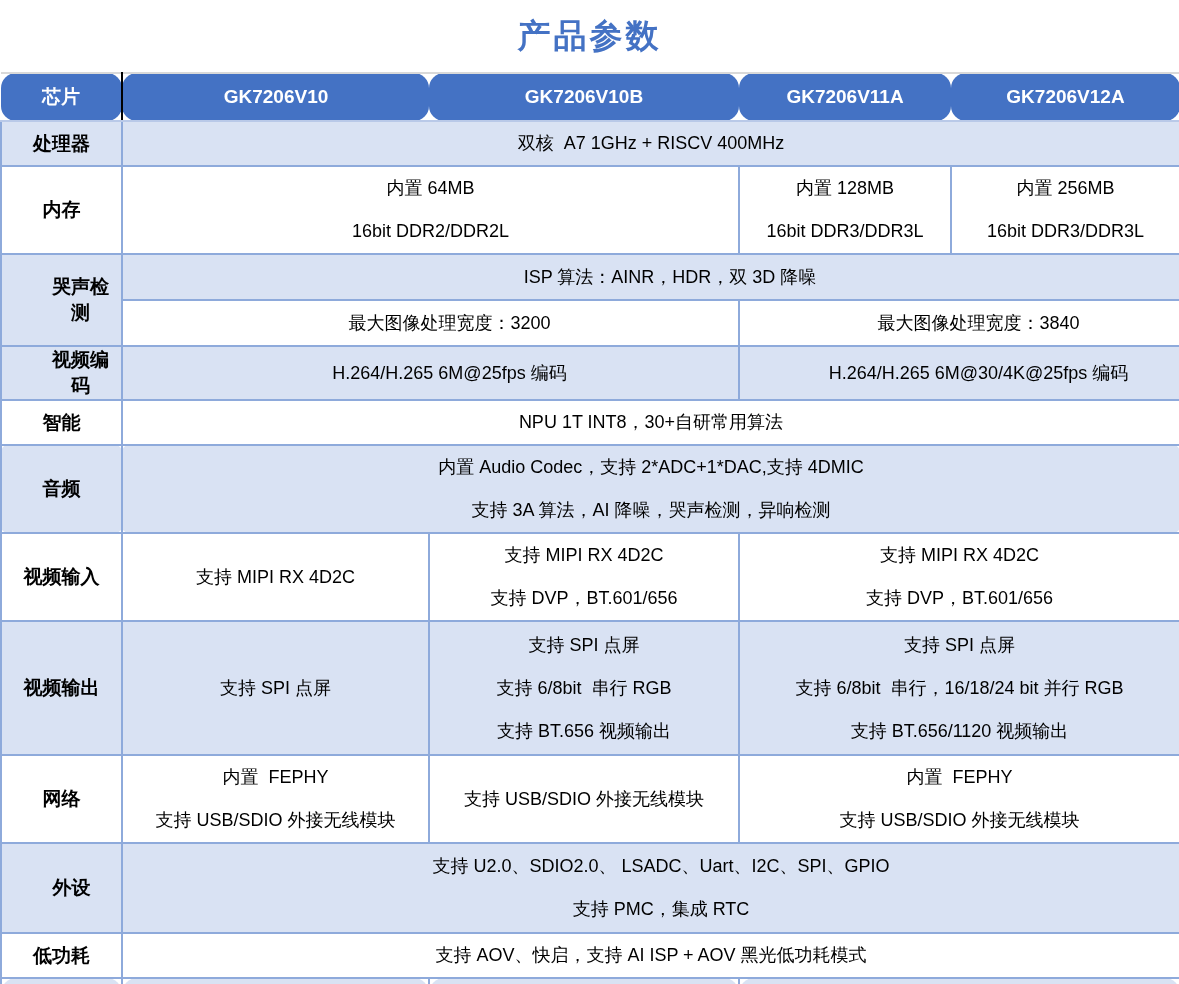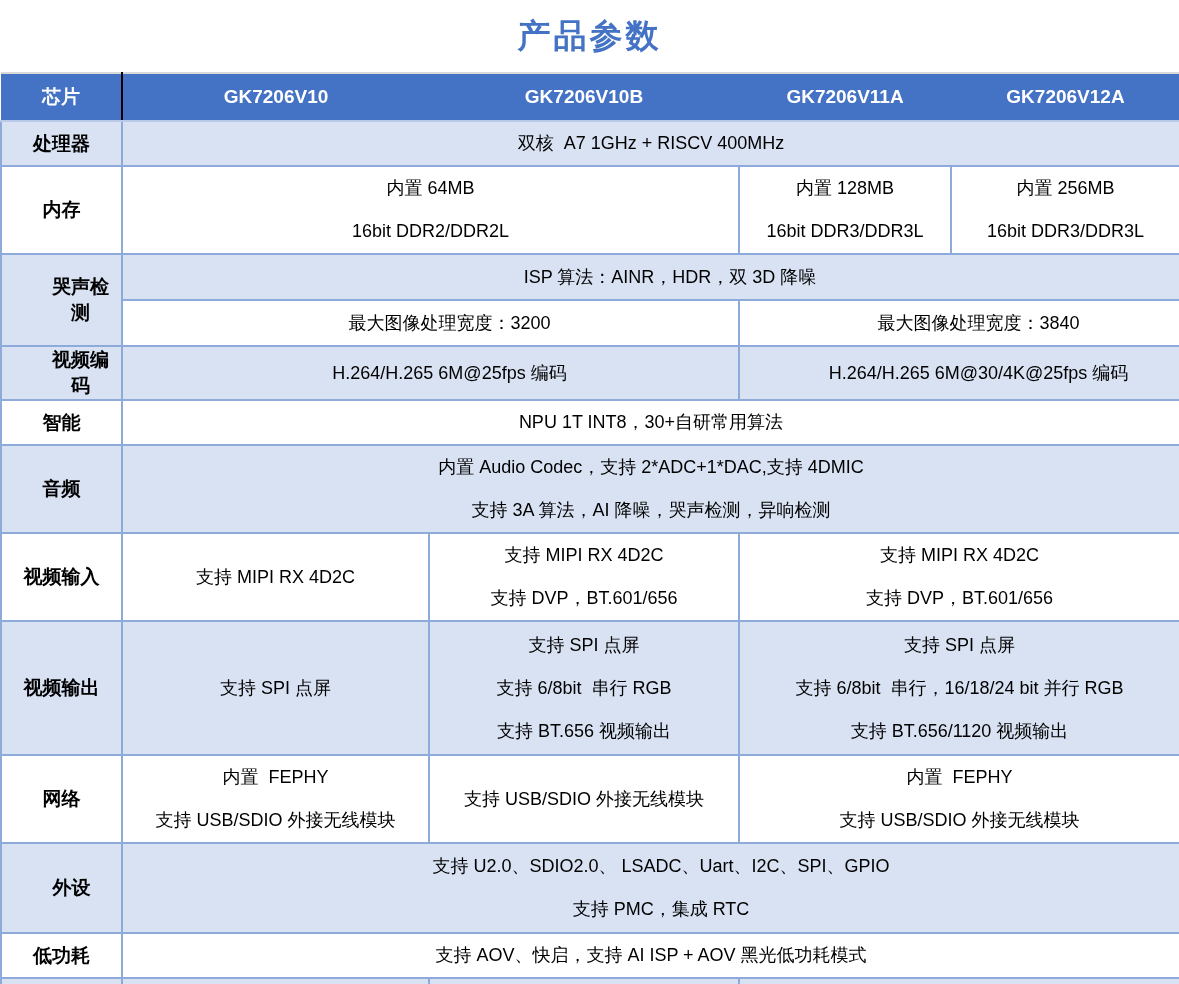--- a/index.html
+++ b/index.html
@@ -10,25 +10,25 @@
   td, th { padding:0 4px; text-align:center; vertical-align:middle; overflow:hidden; }
   td { border:2px solid #8EAADB; font-size:18px; }
   th { background:#4472C4; color:#ffffff; font-size:19px; font-weight:bold;
        border:none; border-bottom:2px solid #B9C9E8; }
   th.chip-th { border-right:2px solid #000000; }
   td.label { font-weight:bold; font-size:19px; }
   .bg-blue { background:#D9E2F3; }
   .bg-white { background:#ffffff; }
   .line { line-height:43px; white-space:pre-wrap; }
   .b { font-weight:normal; }
-  tr.h46 td, tr.h46 th { height:46px; }
+  tr.h46 td, tr.h46 th { height:46px;border-radius:15px; }
   tr.h44 td { height:44px;padding-left:42px; }
   tr.h42 td { height:42px; }
   tr.h84 td { height:84px;margin-top:36px; }
-  tr.h86 td { height:86px; }
+  tr.h86 td { height:86px;border-radius:7px; }
   tr.h88 td { height:88px;padding-left:24px; }
   tr.h132 td { height:132px; }
 </style>
 </head>
 <body>
 
 <div class="title-bar">
   <h1>产品参数</h1>
 </div>
 

